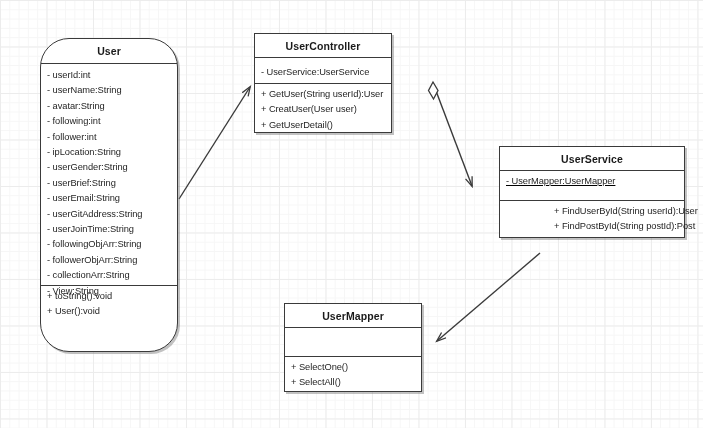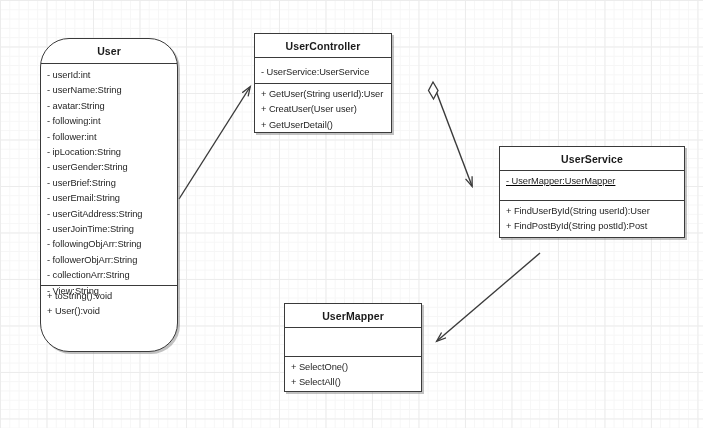--- a/index.html
+++ b/index.html
@@ -76,21 +76,21 @@
   #class-user .ops     { height: 65px;  padding-top: 3px; }
 
   #class-usercontroller        { left: 254px; top: 33px; width: 138px; height: 100px; }
   #class-usercontroller .class-title { height: 24px; }
   #class-usercontroller .attrs { height: 26px; display:flex; align-items:flex-end; }
   #class-usercontroller .ops   { height: 48px; padding-top: 3px; }
 
   #class-userservice        { left: 499px; top: 146px; width: 186px; height: 92px; }
   #class-userservice .class-title { height: 24px; }
   #class-userservice .attrs { height: 30px; display:flex; align-items:flex-start;text-decoration:underline; }
-  #class-userservice .ops   { height: 36px; padding-top: 3px; }
+  #class-userservice .ops   { height: 36px; padding-top: 3px; margin-left: 48px; }
 
   #class-usermapper        { left: 284px; top: 303px; width: 138px; height: 89px; }
   #class-usermapper .class-title { height: 24px; }
   #class-usermapper .attrs { height: 29px; }
   #class-usermapper .ops   { height: 34px; padding-top: 3px; }
 </style>
 </head>
 <body>
 
 <div id="canvas">

